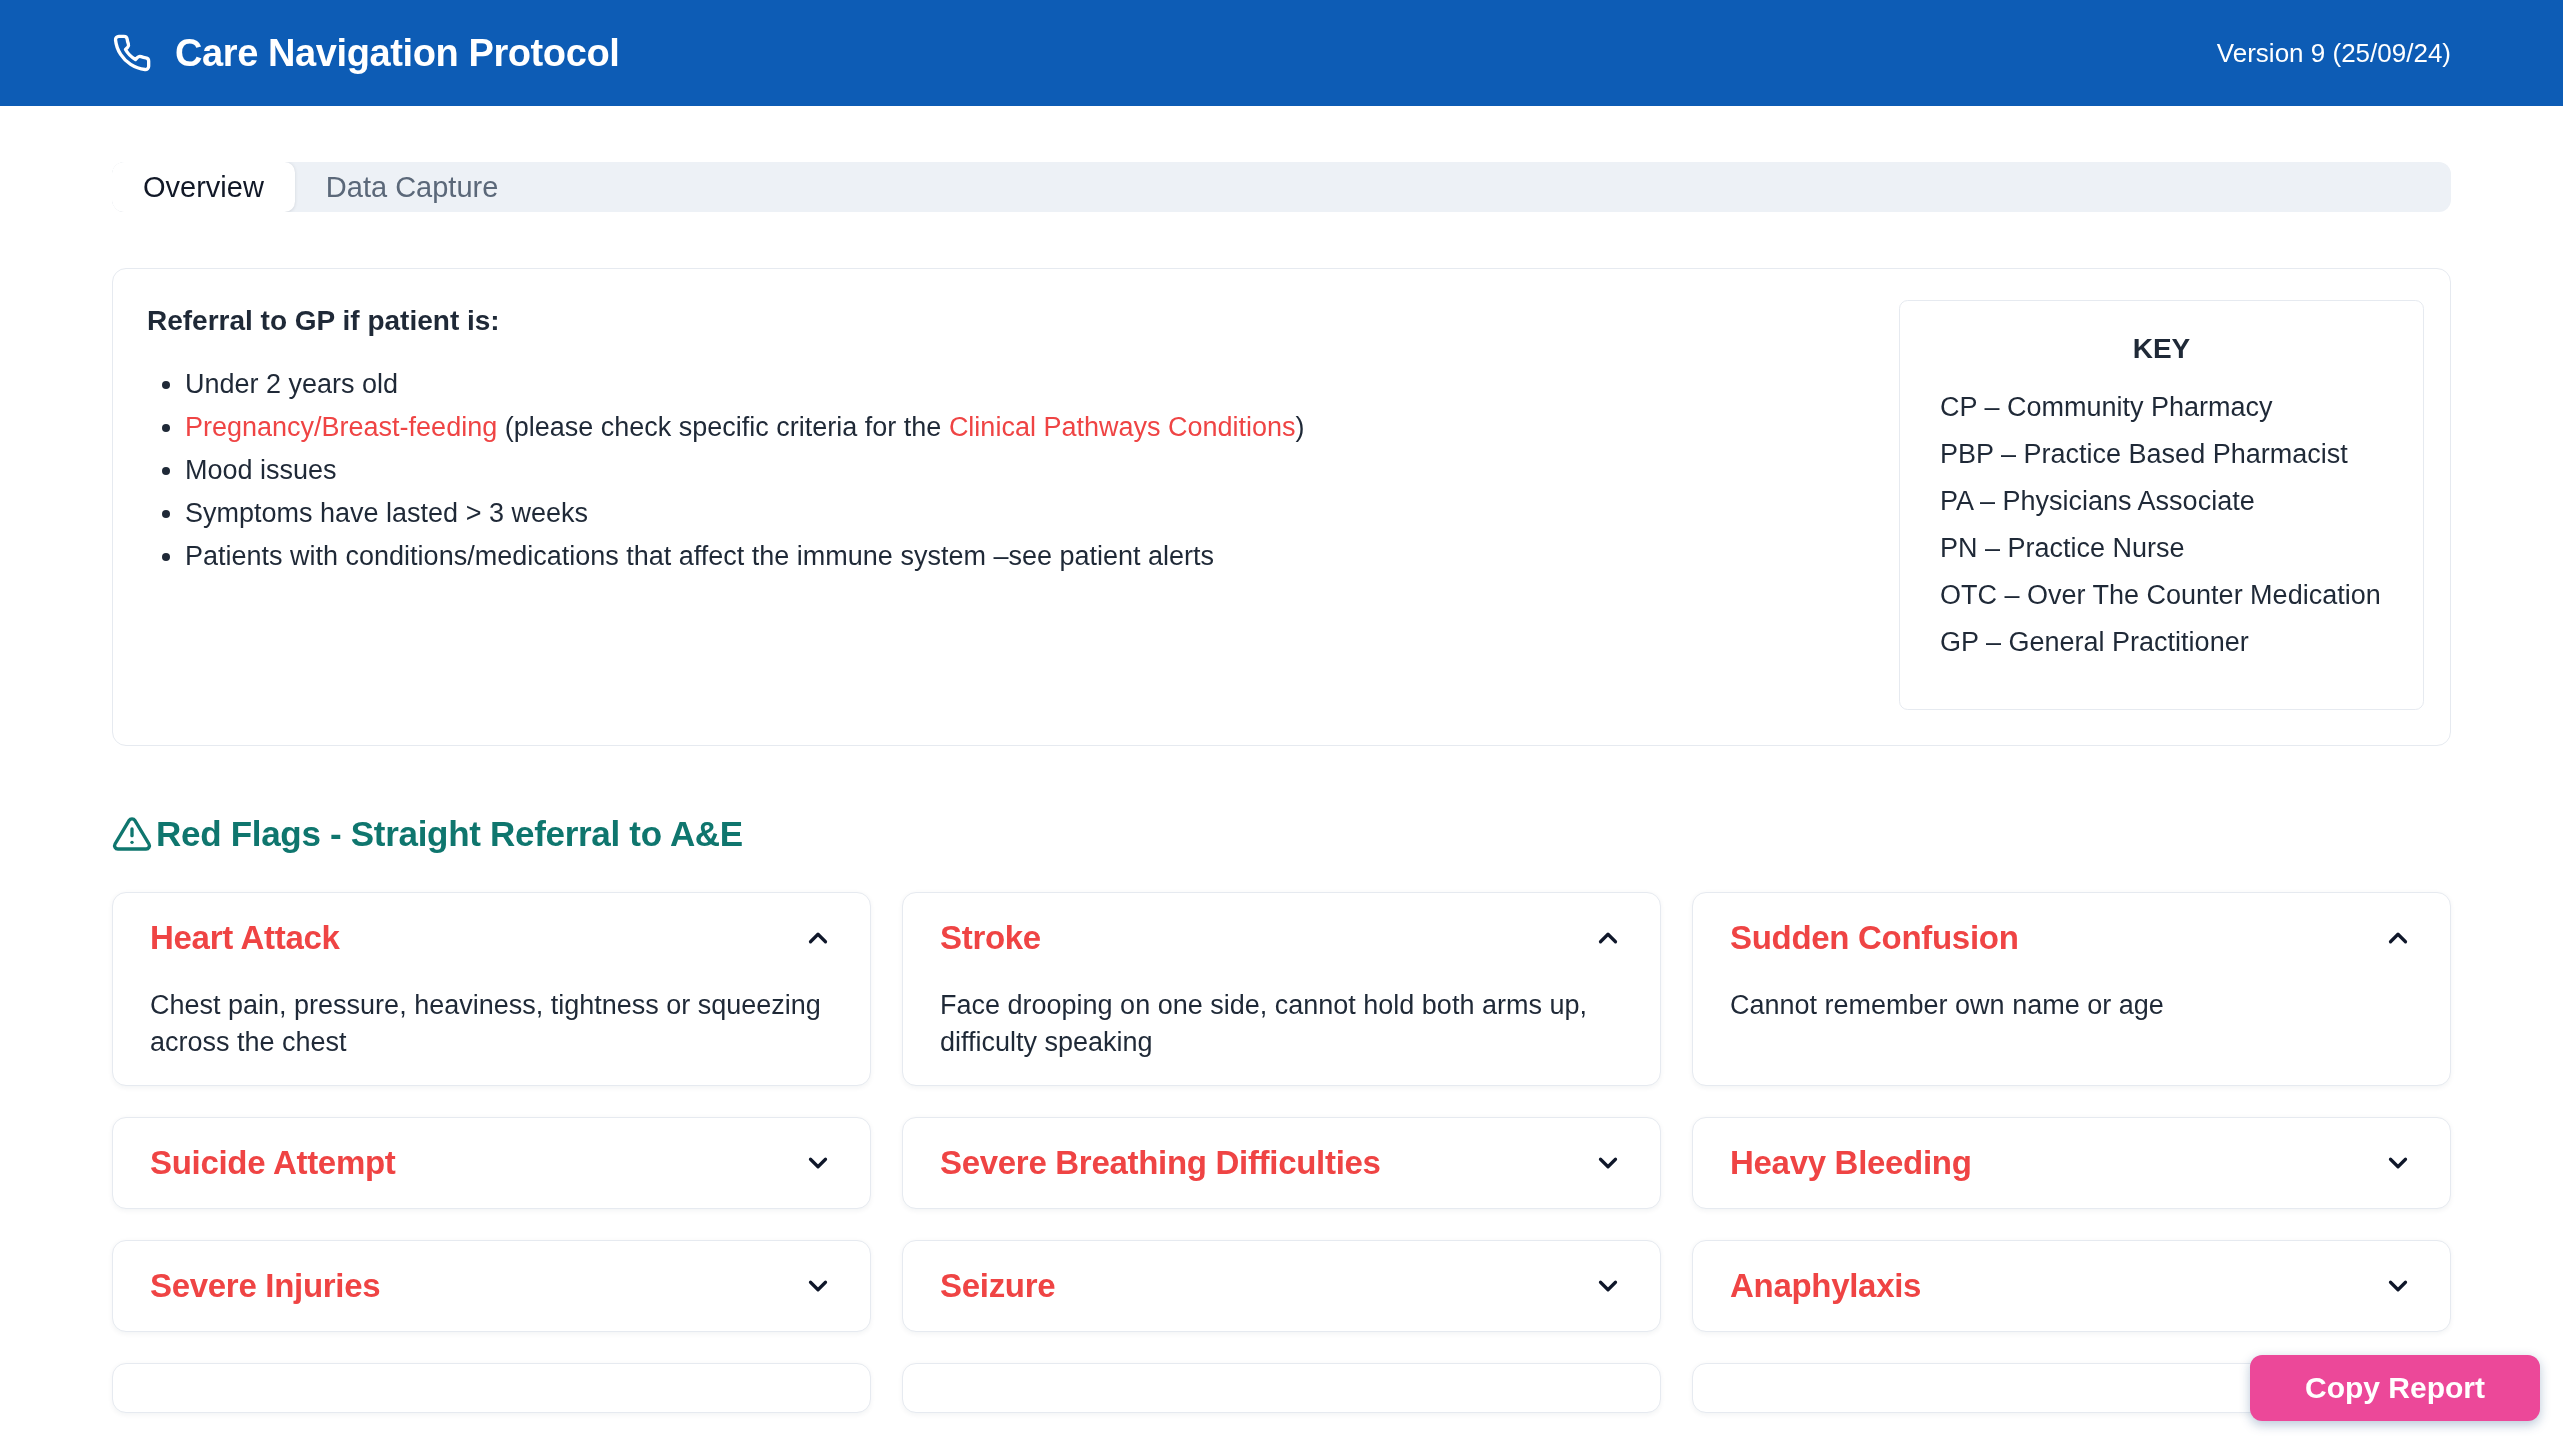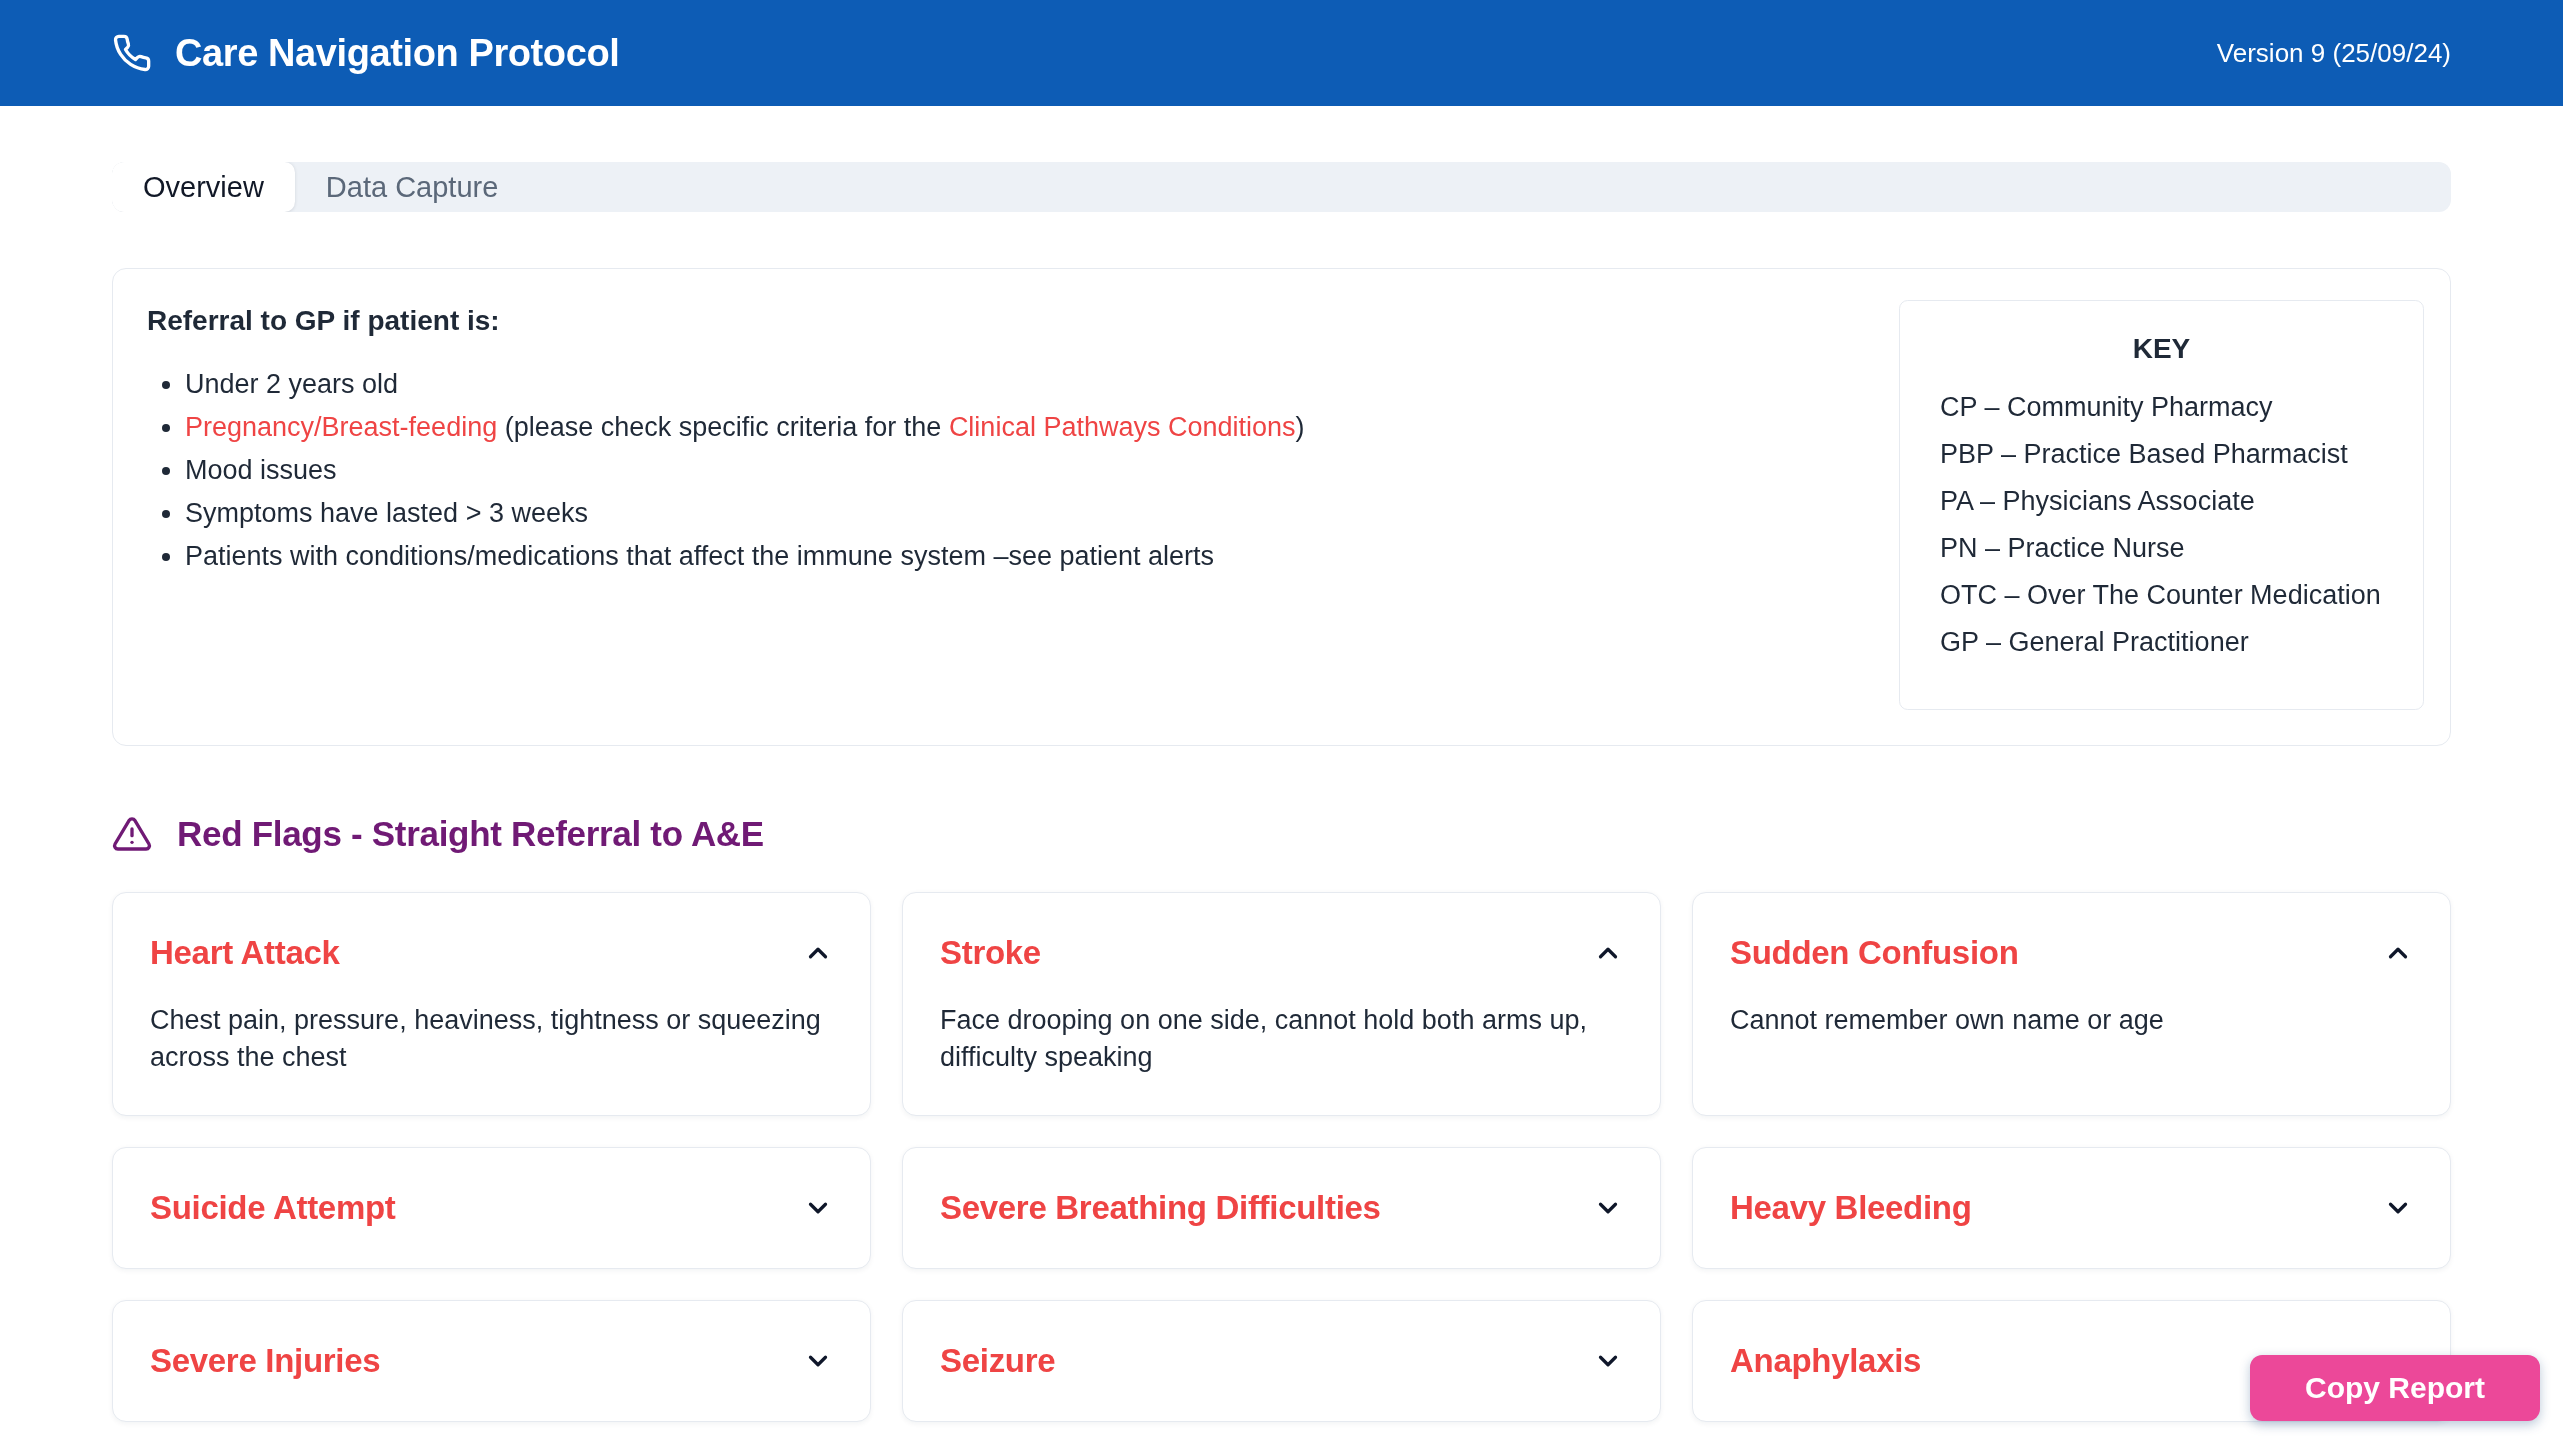--- a/index.html
+++ b/index.html
@@ -37,27 +37,27 @@
   .referral-left h2 { font-size: 28px; font-weight: 700; color: #1f2937; margin: 5.2px 0 26px; }
   .referral-left ul { margin: 0; padding-left: 38px; font-size: 27px; line-height: 43px; color: #1f2937; }
   .text-red { color: #ef4444; }
 
   .key-box { border: 1.7px solid #e6eaf0; border-radius: 8.7px; width: 525px; flex: 0 0 auto;
              padding: 24.5px 28px 31px; }
   .key-box h3 { text-align: center; font-size: 28px; font-weight: 700; color: #1f2937; margin: 7px 0 19px; }
   .key-box ul { list-style: none; margin: 12px; padding: 0; font-size: 27px; line-height: 47px; color: #1f2937; }
 
   
-  .redflags-heading { margin-top: 68px; display: flex; align-items: center; gap: 25px; color: #701a75; }
+  .redflags-heading { margin-top: 68px; display: flex; align-items: center; gap: 4px; color: #0f766e; }
   .redflags-heading .warn-ic { width: 40px; height: 40px; display: block; }
   .redflags-heading h2 { font-size: 35px; font-weight: 700; margin: 0; letter-spacing: -0.3px; }
 
   .cards { margin-top: 38px; display: grid; grid-template-columns: repeat(3, 1fr); gap: 31px; padding-bottom: 105px; }
   .card { border: 1.7px solid #e6eaf0; border-radius: 14px; background: #fff;
-          box-shadow: 0 1.7px 5.2px rgba(20,35,60,.05); padding: 39px 37px; }
+          box-shadow: 0 1.7px 5.2px rgba(20,35,60,.05); padding: 24px 37px; }
   .card-header { display: flex; align-items: center; justify-content: space-between; gap: 17.5px;
                  background: none; border: none; width: 100%; padding: 0; cursor: pointer;
                  font-family: inherit; text-align: left; }
   .card-title { color: #ef4444; font-size: 33px; font-weight: 700; margin: 0; line-height: 42px; letter-spacing: -0.3px; }
   .chevron { display: flex; align-items: center; flex: 0 0 auto; }
   .chevron svg { width: 30px; height: 30px; }
   .chevron.down svg { transform: rotate(180deg); }
   .card-desc { margin: 28px 0 0; font-size: 27px; line-height: 37px; color: #1f2937; }
 
   

